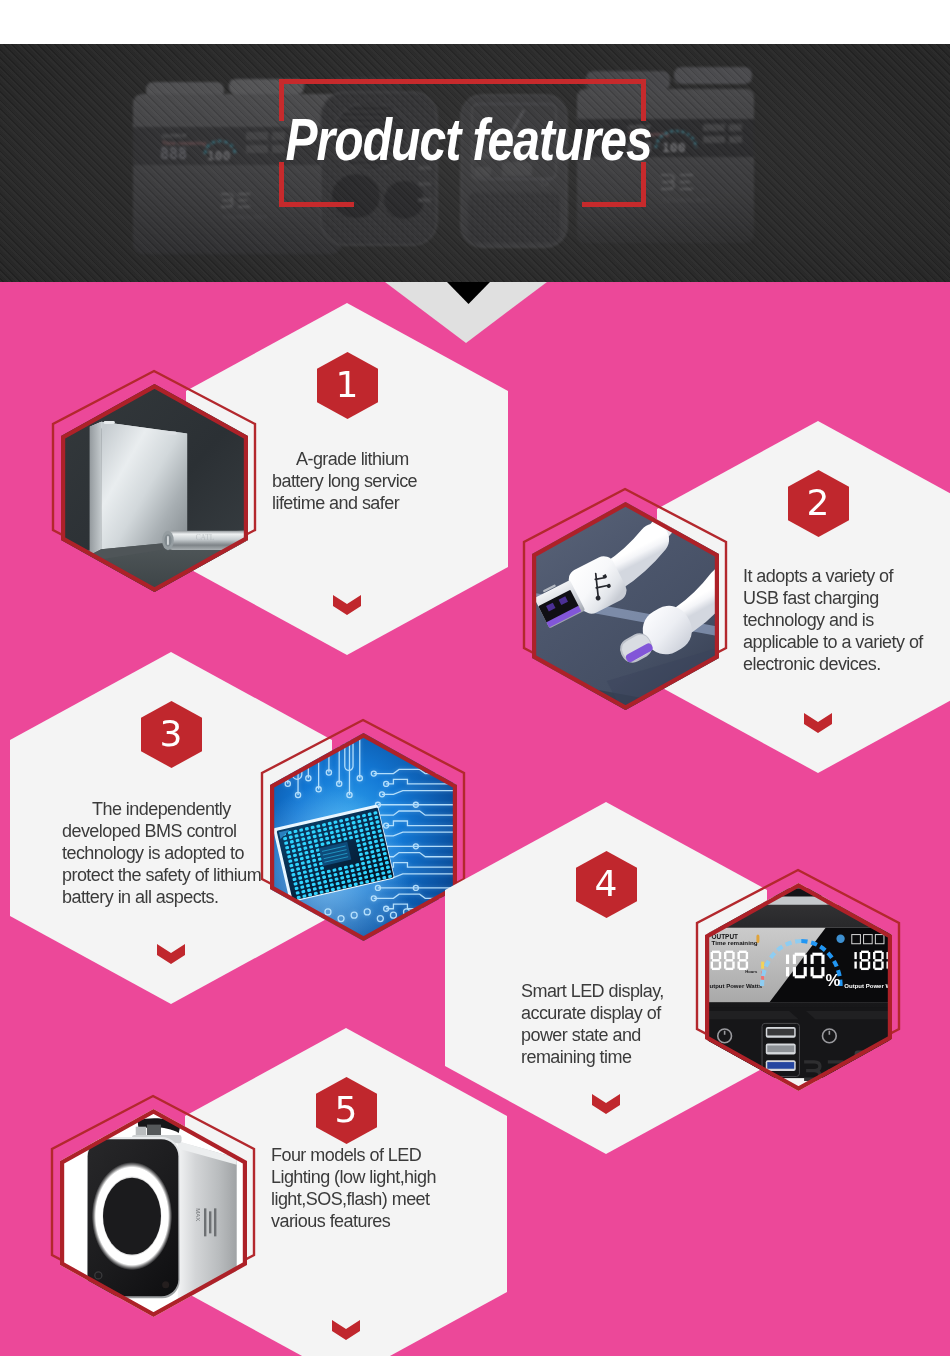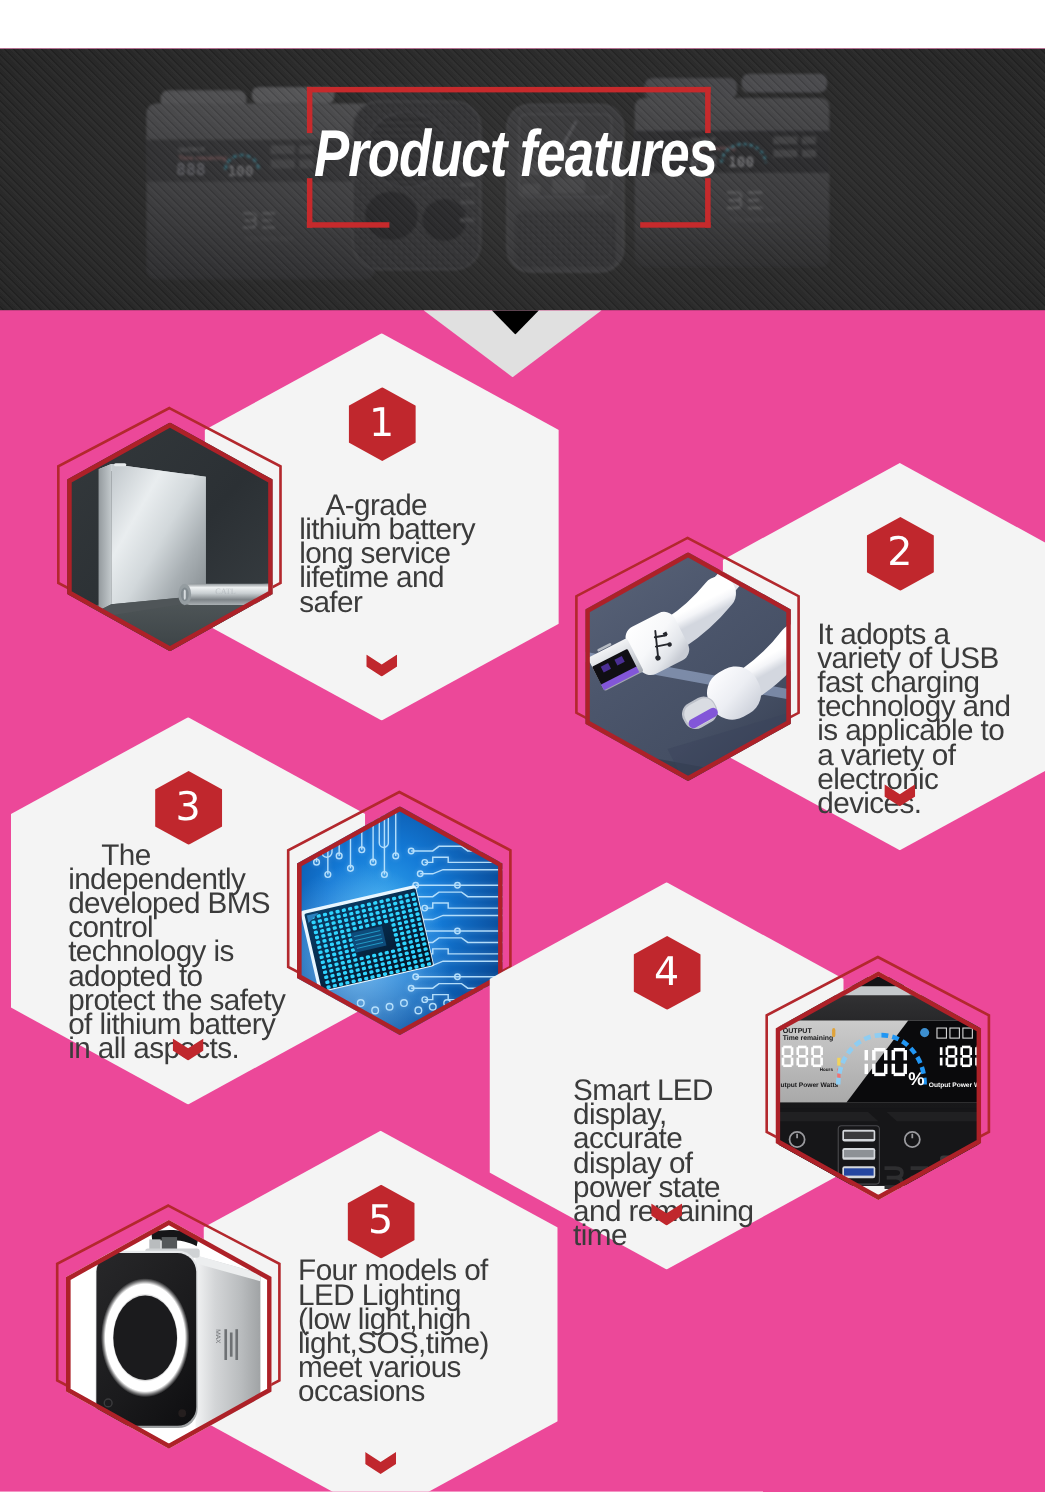--- a/index.html
+++ b/index.html
@@ -29,21 +29,21 @@
   .frame .f-right-b{left:641px;top:118px;width:5px;height:45px;}
   .frame .f-bot-l {left:279px;top:158px;width:75px;height:5px;}
   .frame .f-bot-r {left:582px;top:158px;width:64px;height:5px;}
   .hdr-title{position:absolute;left:-5px;top:66px;width:950px;color:#fff;
       font-weight:bold;font-style:italic;white-space:nowrap;text-align:center;
       font-size:60px;letter-spacing:-1.2px;line-height:60px;
       transform:scaleX(.80);transform-origin:468px 0;}
 
   
   .shape{position:absolute;}
-  .feattext{position:absolute;color:#3b3b3b;font-size:27px;line-height:22px;
+  .feattext{position:absolute;color:#3b3b3b;font-size:18px;line-height:22px;
      letter-spacing:-0.55px;}
   .chev{position:absolute;}
   .numhex-wrap{position:absolute;}
   .numhex-wrap svg{position:absolute;left:0;top:0;}
   .numtxt{position:absolute;left:0;top:0;width:100%;height:100%;display:flex;
      align-items:center;justify-content:center;color:#fff;font-size:36px;
      font-family:"DejaVu Sans",sans-serif;font-weight:normal;line-height:1;}
 </style>
 </head>
 <body>
@@ -745,21 +745,21 @@
           </g>
         <polygon points="93.50,0.00 187.00,52.00 187.00,156.00 93.50,208.00 0.00,156.00 0.00,52.00" fill="none" stroke="#ad2128" stroke-width="8.4"></polygon>
       </g>
       </svg>
       <div class="numhex-wrap shape" style="left:140.5px;top:656.5px;width:61px;height:67px">
       <svg width="61" height="67" viewBox="0 0 61 67">
           <polygon points="30.50,0.00 61.00,16.75 61.00,50.25 30.50,67.00 0.00,50.25 0.00,16.75" fill="#c0272d"></polygon>
         </svg>
       <span class="numtxt">3</span>
       </div>
-      <div class="feattext" style="left:62px;top:722px;width:203px;text-indent:30px">The independently developed BMS control technology is adopted to protect the safety of lithium battery in all aspects.</div>
+      <div class="feattext" style="left:62px;top:754px;width:203px;text-indent:30px">The independently developed BMS control technology is adopted to protect the safety of lithium battery in all aspects.</div>
       <svg class="chev" style="left:157px;top:900px" width="28" height="20" viewBox="0 0 28 20">
       <path d="M0 0 L0 11 L14 20 L28 11 L28 0 L14 9 Z" fill="#c0272d"></path>
       </svg>
       <svg class="shape" style="left:445px;top:758px" width="322" height="352" viewBox="0 0 322 352">
       <polygon points="161.00,0.00 322.00,88.00 322.00,264.00 161.00,352.00 0.00,264.00 0.00,88.00" fill="#f4f4f4"></polygon>
       </svg>
       <svg class="shape" style="left:695px;top:824px" width="206" height="216" viewBox="-2 -2 206 216">
       <polygon points="101.00,0.00 202.00,53.00 202.00,159.00 101.00,212.00 0.00,159.00 0.00,53.00" fill="none" stroke="#b3282d" stroke-width="2.4"></polygon>
       </svg>
       <svg class="shape" style="left:705px;top:839px" width="187" height="208" viewBox="0 0 187 208">
@@ -987,19 +987,19 @@
           </g>
         <polygon points="93.50,0.00 187.00,52.00 187.00,156.00 93.50,208.00 0.00,156.00 0.00,52.00" fill="none" stroke="#ad2128" stroke-width="8.4"></polygon>
       </g>
       </svg>
       <div class="numhex-wrap shape" style="left:315.5px;top:1032.5px;width:61px;height:67px">
       <svg width="61" height="67" viewBox="0 0 61 67">
           <polygon points="30.50,0.00 61.00,16.75 61.00,50.25 30.50,67.00 0.00,50.25 0.00,16.75" fill="#c0272d"></polygon>
         </svg>
       <span class="numtxt">5</span>
       </div>
-      <div class="feattext" style="left:271px;top:1100px;width:196px;text-indent:0px">Four models of LED Lighting (low light,high light,SOS,time) meet various occasions</div>
+      <div class="feattext" style="left:271px;top:1100px;width:196px;text-indent:0px">Four models of LED Lighting (low light,high light,SOS,flash) meet various features</div>
       <svg class="chev" style="left:332px;top:1276px" width="28" height="20" viewBox="0 0 28 20">
       <path d="M0 0 L0 11 L14 20 L28 11 L28 0 L14 9 Z" fill="#c0272d"></path>
       </svg>
     </div>
 
 </div>
 
 </body></html>

